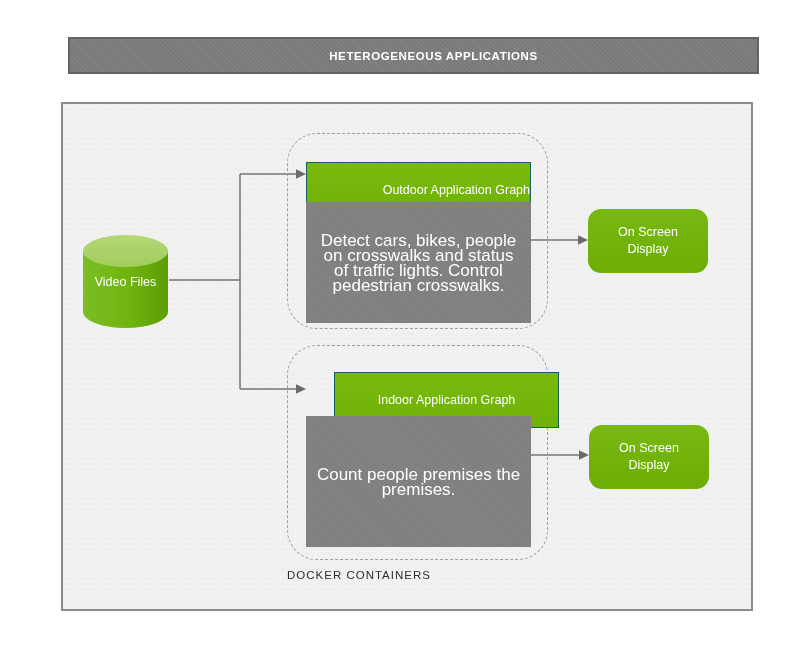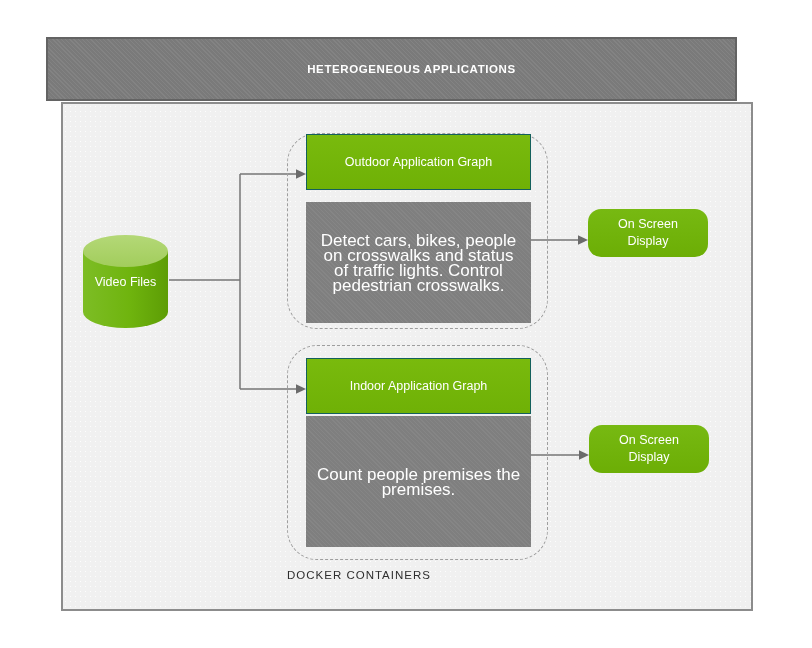--- a/index.html
+++ b/index.html
@@ -8,22 +8,22 @@
     position: relative;
     width: 812px;
     height: 648px;
     background: #ffffff;
     font-family: "Liberation Sans", sans-serif;
     overflow: hidden;
   }
   
   .header-bar {
     position: absolute;
-    left: 46px; top: 37px;
-    width: 691px; height: 64px;
+    left: 68px; top: 37px;
+    width: 691px; height: 37px;
     background-color: #7a7a7a;
     background-image: repeating-linear-gradient(45deg, rgba(255,255,255,0.07) 0 1px, transparent 1px 3px);
     border: 2px solid #636363;
     display: flex; align-items: center; justify-content: center; padding-left: 40px;
   }
   .header-bar .title {
     color: #ffffff;
     font-size: 11.5px;
     letter-spacing: 0.6px;
     font-weight: bold;
@@ -86,41 +86,41 @@
   .node-header {
     position: absolute;
     left: 18px;
     width: 225px; height: 56px;
     background: linear-gradient(to bottom, #79ba0d, #6fb106);
     border: 1.5px solid #14605c;
     display: flex; align-items: center; justify-content: center;
     color: #ffffff;
     font-size: 12.5px;
   }
-  .group.outdoor .node-header { top: 0; }
-  .group.indoor  .node-header { top: 12px; }
+  .group.outdoor .node-header { top: 28px; justify-content: flex-end; }
+  .group.indoor  .node-header { top: 26px; margin-left: 28px; }
   .node-body {
     position: absolute;
     left: 18px;
     width: 225px;
     background-color: #7f7f7f;
     background-image: repeating-linear-gradient(45deg, rgba(255,255,255,0.05) 0 1px, transparent 1px 3px);
     display: flex; align-items: center; justify-content: flex-end;
     color: #ffffff;
     font-size: 17px;
     line-height: 15px;
     text-align: center;
     padding: 0 9px;
   }
   .group.outdoor .node-body { top: 68px; height: 121px; }
   .group.indoor  .node-body { top: 70px; height: 131px; }
   
   .osd {
     position: absolute;
-    width: 120px; height: 48px;
+    width: 120px; height: 64px;
     background: linear-gradient(to bottom, #77b912, #6cae05);
     border-radius: 13px;
     display: flex; align-items: center; justify-content: center;
     color: #ffffff;
     font-size: 12.5px;
     line-height: 17px;
     text-align: center;
     padding: 0 16px;
   }
   .osd.osd-1 { left: 588px; top: 209px; }

